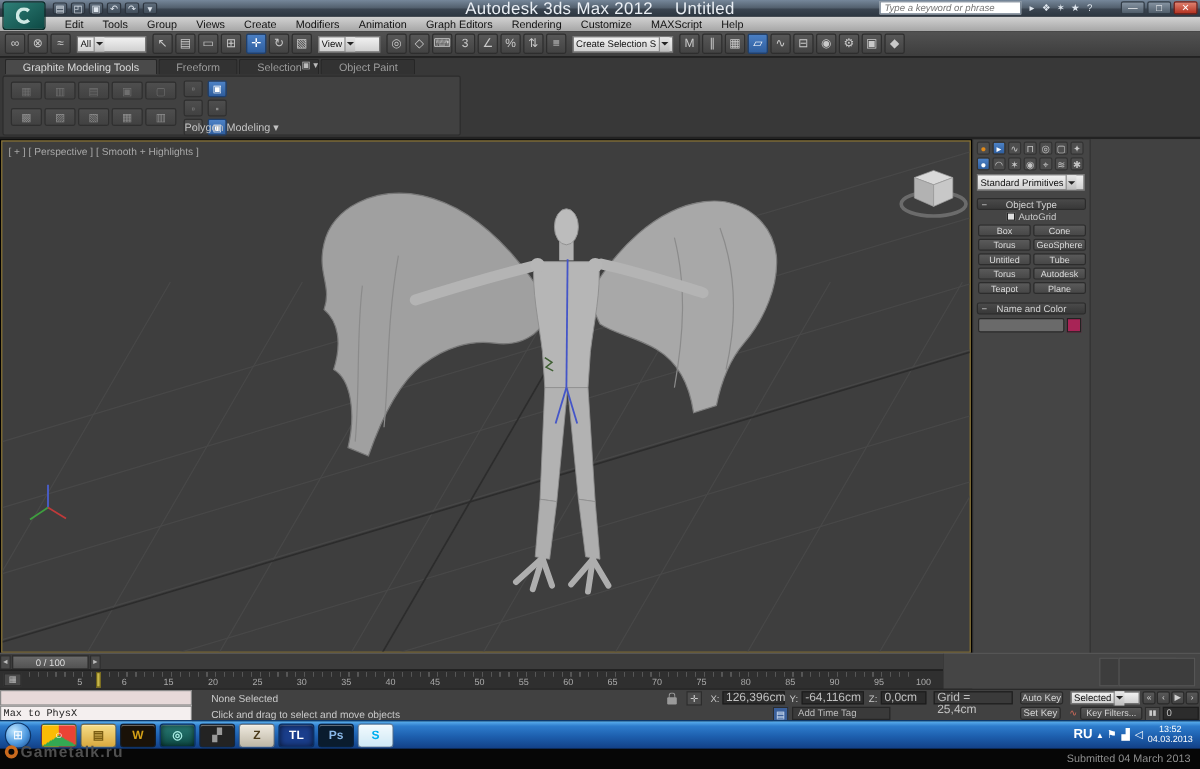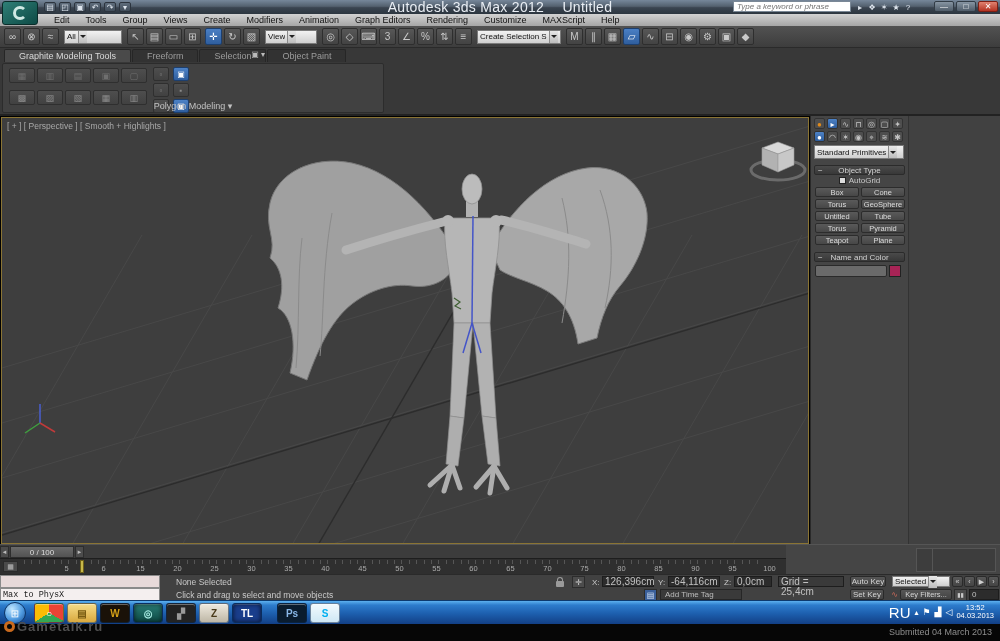--- a/index.html
+++ b/index.html
@@ -107,21 +107,21 @@
   #framespin{position:absolute;left:916px;top:14px;width:30px;height:11px;background:#2c2c2c;border:1px solid #1d1d1d;color:#c0c0c0;font-size:8px;line-height:10px;padding:0 2px}
 
   
   #taskbar{left:0;top:600px;width:1000px;height:24px;background:linear-gradient(180deg,#5db1ef 0%,#2d7ccc 18%,#1d5fae 55%,#123f85 100%);border-top:1px solid #0d3a6e;display:flex;align-items:center}
   #start-orb{width:22px;height:22px;margin-left:4px;border-radius:50%;background:radial-gradient(circle at 35% 30%,#bfe6ff,#4f9ae0 55%,#16498e);border:1px solid #0e3566;color:#fff;font-size:10px;text-align:center;line-height:21px}
   #tb-icons{display:flex;gap:3px;margin-left:8px}
   #tb-icons span{width:30px;height:20px;border-radius:3px;border:1px solid rgba(10,40,80,.55);box-shadow:inset 0 1px rgba(255,255,255,.35);font-size:10px;font-weight:bold;text-align:center;line-height:19px}
   #tb-icons span.active{box-shadow:inset 0 0 5px rgba(0,0,0,.7),inset 0 1px rgba(255,255,255,.25);border-color:#0a2d5e}
   #tray{position:absolute;right:2px;top:600px;height:24px;display:flex;align-items:center;gap:4px;color:#fff}
   #tray .tri{font-size:8px}.tray-ic{font-size:9px}
-  #tray-lang{font-size:15px;font-weight:normal}
+  #tray-lang{font-size:11px;font-weight:bold}
   #clock{text-align:center;font-size:7.5px;line-height:8px;padding-right:4px}
 
   
   #blackstrip{left:0;top:624px;width:1000px;height:17px;background:#060606}
   #wm-logo{position:absolute;left:4px;top:619px;color:#4f4f4f;font-size:13px;font-weight:bold;letter-spacing:1px;z-index:40;display:flex;align-items:center;gap:2px}
   #wm-logo .ring{width:11px;height:11px;border:3px solid #c96a1e;border-radius:50%}
   #wm-sub{position:absolute;right:8px;top:627px;color:#8e8e8e;font-size:9px;z-index:40}
 </style>
 </head>
 <body>
@@ -351,21 +351,21 @@
       <span>AutoGrid</span>
     </div>
     <div class="ot-grid">
         <span>Box</span>
         <span>Cone</span>
         <span>Torus</span>
         <span>GeoSphere</span>
         <span>Untitled</span>
         <span>Tube</span>
         <span>Torus</span>
-        <span>Pyramid</span>
+        <span>Autodesk</span>
         <span>Teapot</span>
         <span>Plane</span>
       </div>
   </div>
   <div class="rollout">
     <div class="ro-head">
       <span class="minus">−</span>
       <span>Name and Color</span>
     </div>
     <div id="name-field">
@@ -456,21 +456,21 @@
 <div id="taskbar" class="abs">
   <div id="start-orb">⊞</div>
   <div id="tb-icons">
       <span style="background: conic-gradient(rgb(234, 67, 53) 0deg, rgb(234, 67, 53) 33%, rgb(52, 168, 83) 33%, rgb(52, 168, 83) 66%, rgb(251, 188, 5) 66%, rgb(251, 188, 5) 100%); color: rgb(255, 255, 255);">○</span>
       <span style="background: linear-gradient(rgb(247, 221, 136), rgb(217, 169, 63)); color: rgb(122, 92, 18);">▤</span>
       <span style="background: rgb(26, 18, 8); color: rgb(212, 160, 23);">W</span>
       <span class="active" style="background: linear-gradient(rgb(42, 125, 118), rgb(13, 74, 69)); color: rgb(168, 236, 227);">◎</span>
       <span style="background: rgb(35, 35, 35); color: rgb(154, 154, 154);">▞</span>
       <span style="background: linear-gradient(rgb(239, 234, 223), rgb(190, 183, 166)); color: rgb(74, 58, 26);">Z</span>
       <span class="active" style="background: rgb(26, 62, 140); color: rgb(255, 255, 255);">TL</span>
-      <span style="background: rgb(10, 28, 46); color: rgb(138, 184, 232); margin-left: 12px;">Ps</span>
+      <span style="background: rgb(10, 28, 46); color: rgb(138, 184, 232);">Ps</span>
       <span style="background: linear-gradient(rgb(242, 250, 254), rgb(207, 232, 245)); color: rgb(0, 175, 240);">S</span>
     </div>
 </div>
 <div id="tray">
   <span id="tray-lang">RU</span>
   <span class="tri">▴</span>
   <span class="tray-ic">⚑</span>
   <span class="tray-ic">▟</span>
   <span class="tray-ic">◁</span>
   <span id="clock">

